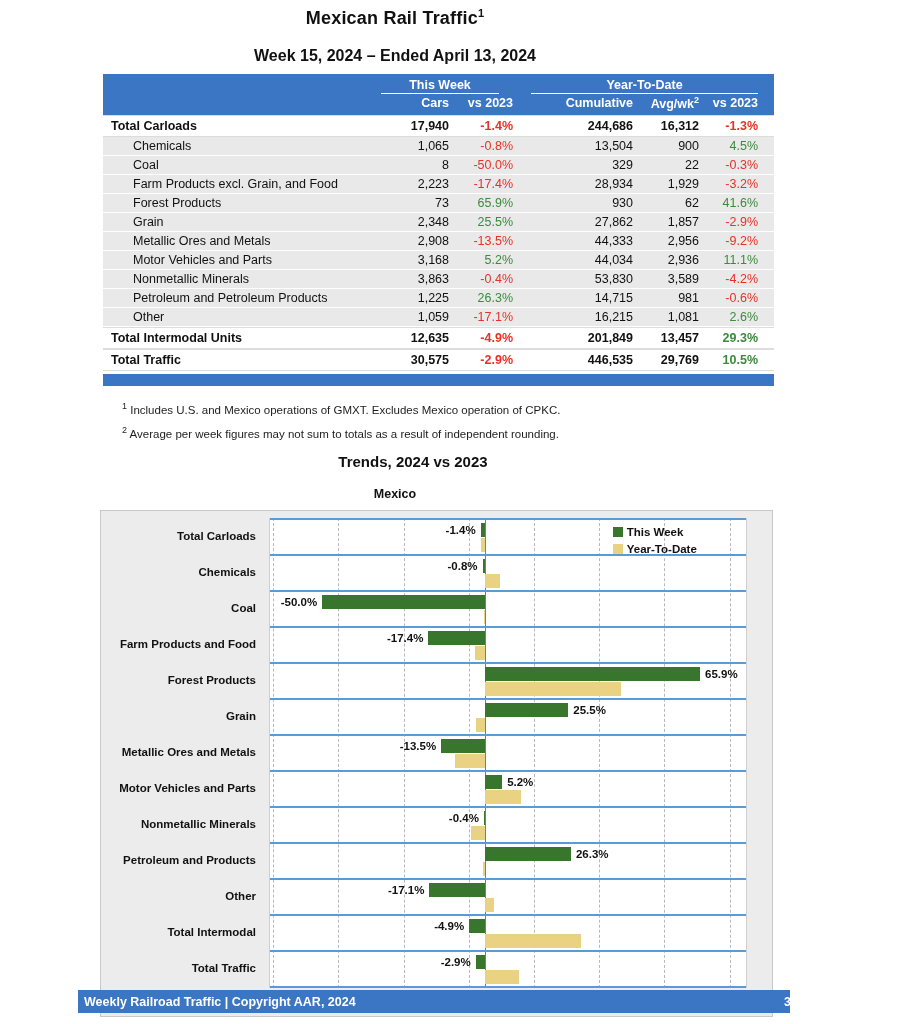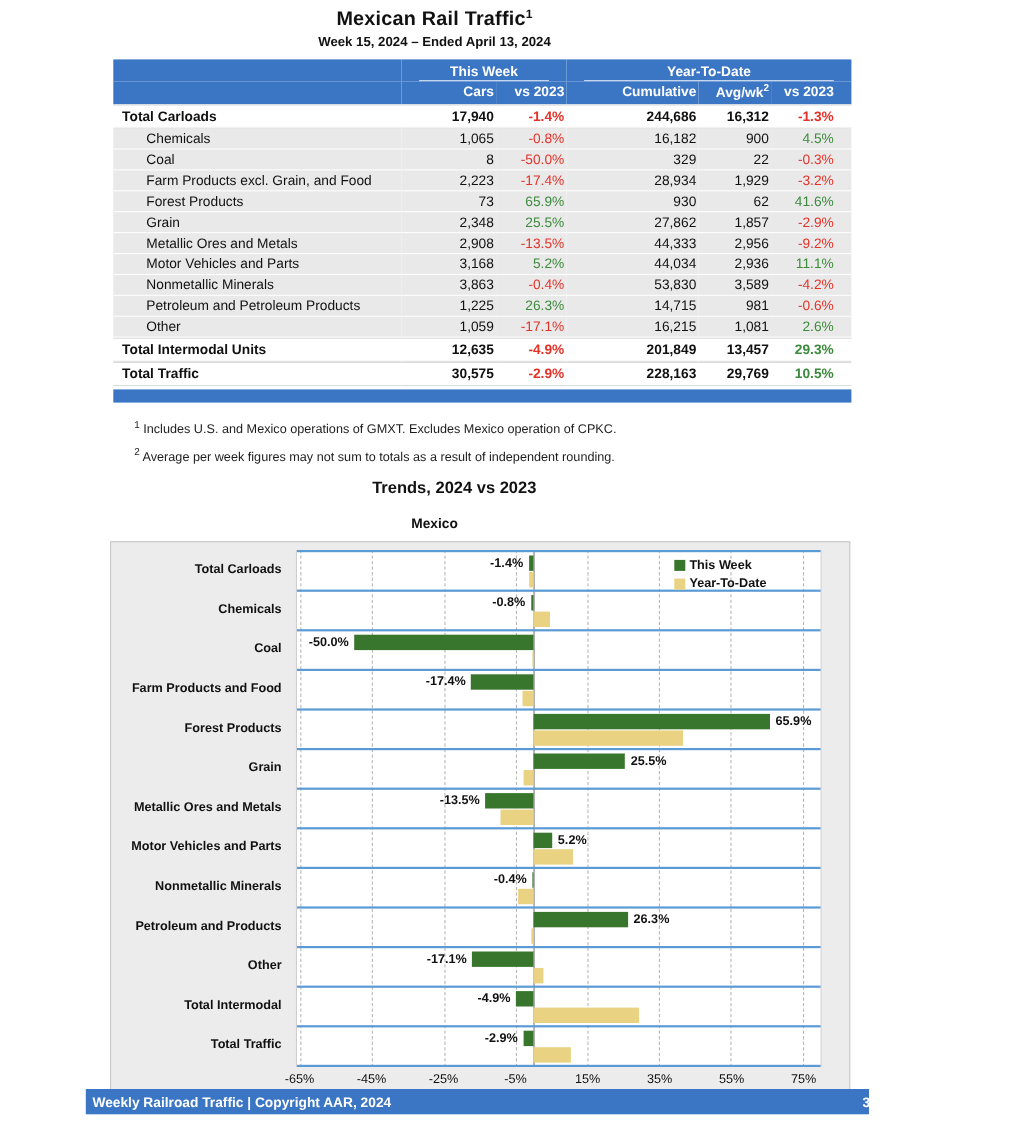--- a/index.html
+++ b/index.html
@@ -8,21 +8,21 @@
     width:917px; height:1024px;
     font-family:"Liberation Sans", sans-serif;
     color:#111;
   }
   .page { position:relative; width:790px; height:1024px; overflow:hidden; background:#fff; }
 
   
   .titles { text-align:center; padding-top:7px; }
   .title  { font-size:18px; font-weight:bold; letter-spacing:.2px; }
   .title sup { font-size:11px; }
-  .subtitle { font-size:12px; font-weight:bold; margin-top:3px; }
+  .subtitle { font-size:16px; font-weight:bold; margin-top:18px; }
 
   
   .rail-table {
     margin:9px 0 0 103px; width:671px;
     border-collapse:separate; border-spacing:0;
     font-size:12.5px; table-layout:fixed;
   }
   .rail-table th { background:var(--blue); color:#fff; font-weight:bold; }
   .group-row th { height:20px; vertical-align:bottom; }
   .group-row .group span {
@@ -140,21 +140,21 @@
           <td class="num">17,940</td>
           <td class="num neg">-1.4%</td>
           <td class="num">244,686</td>
           <td class="num">16,312</td>
           <td class="num vs2 neg">-1.3%</td>
         </tr>
         <tr class="detail">
           <td class="label">Chemicals</td>
           <td class="num">1,065</td>
           <td class="num neg">-0.8%</td>
-          <td class="num">16,182</td>
+          <td class="num">13,504</td>
           <td class="num">900</td>
           <td class="num vs2 pos">4.5%</td>
         </tr>
         <tr class="detail">
           <td class="label">Coal</td>
           <td class="num">8</td>
           <td class="num neg">-50.0%</td>
           <td class="num">329</td>
           <td class="num">22</td>
           <td class="num vs2 neg">-0.3%</td>
@@ -228,21 +228,21 @@
           <td class="num">12,635</td>
           <td class="num neg">-4.9%</td>
           <td class="num">201,849</td>
           <td class="num">13,457</td>
           <td class="num vs2 pos">29.3%</td>
         </tr>
         <tr class="total">
           <td class="label">Total Traffic</td>
           <td class="num">30,575</td>
           <td class="num neg">-2.9%</td>
-          <td class="num">228,163</td>
+          <td class="num">446,535</td>
           <td class="num">29,769</td>
           <td class="num vs2 pos">10.5%</td>
         </tr>
       </tbody>
   </table>
   <div class="table-bottom-bar"></div>
 
   <div class="footnotes">
     <div class="fn"><sup>1</sup> <span>Includes U.S. and Mexico operations of GMXT. Excludes Mexico operation of CPKC.</span></div>
     <div class="fn"><sup>2</sup> <span>Average per week figures may not sum to totals as a result of independent rounding.</span></div>

